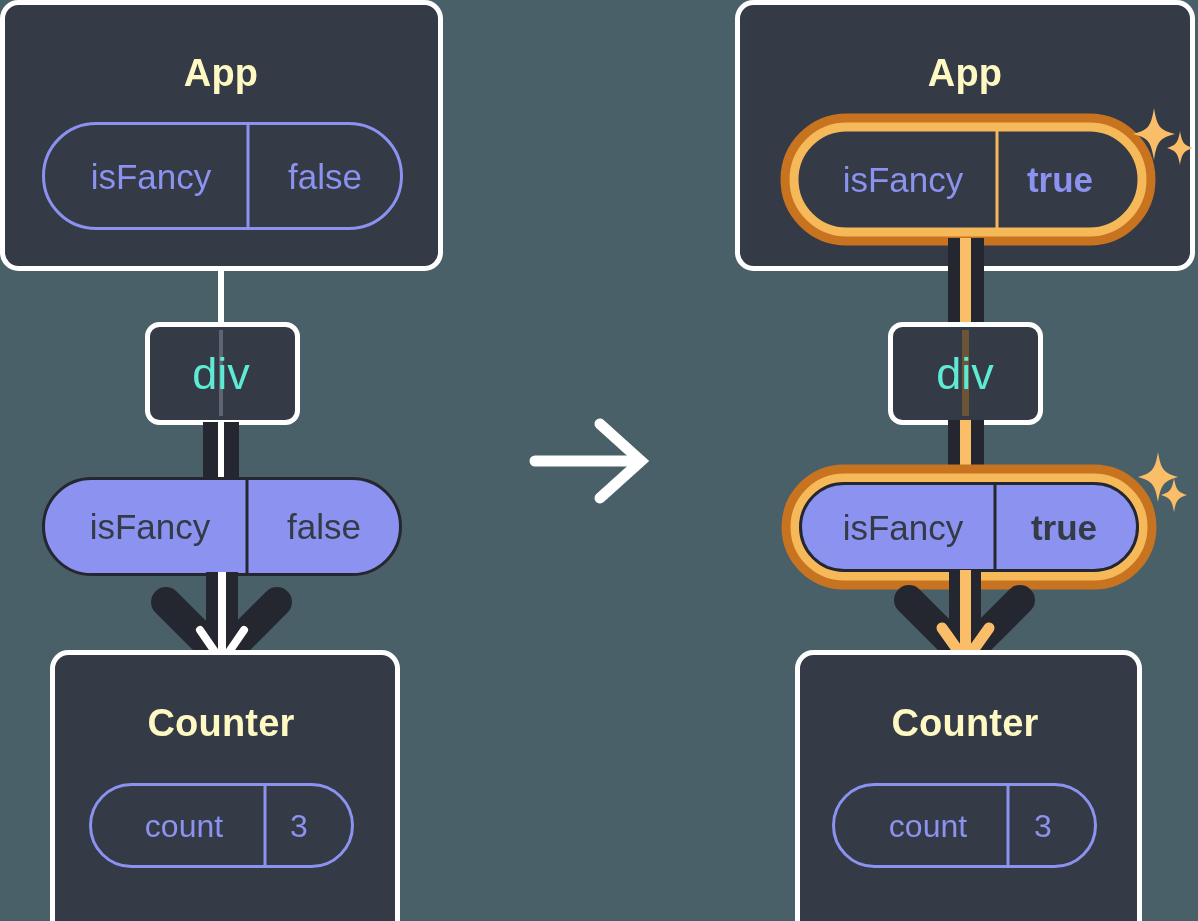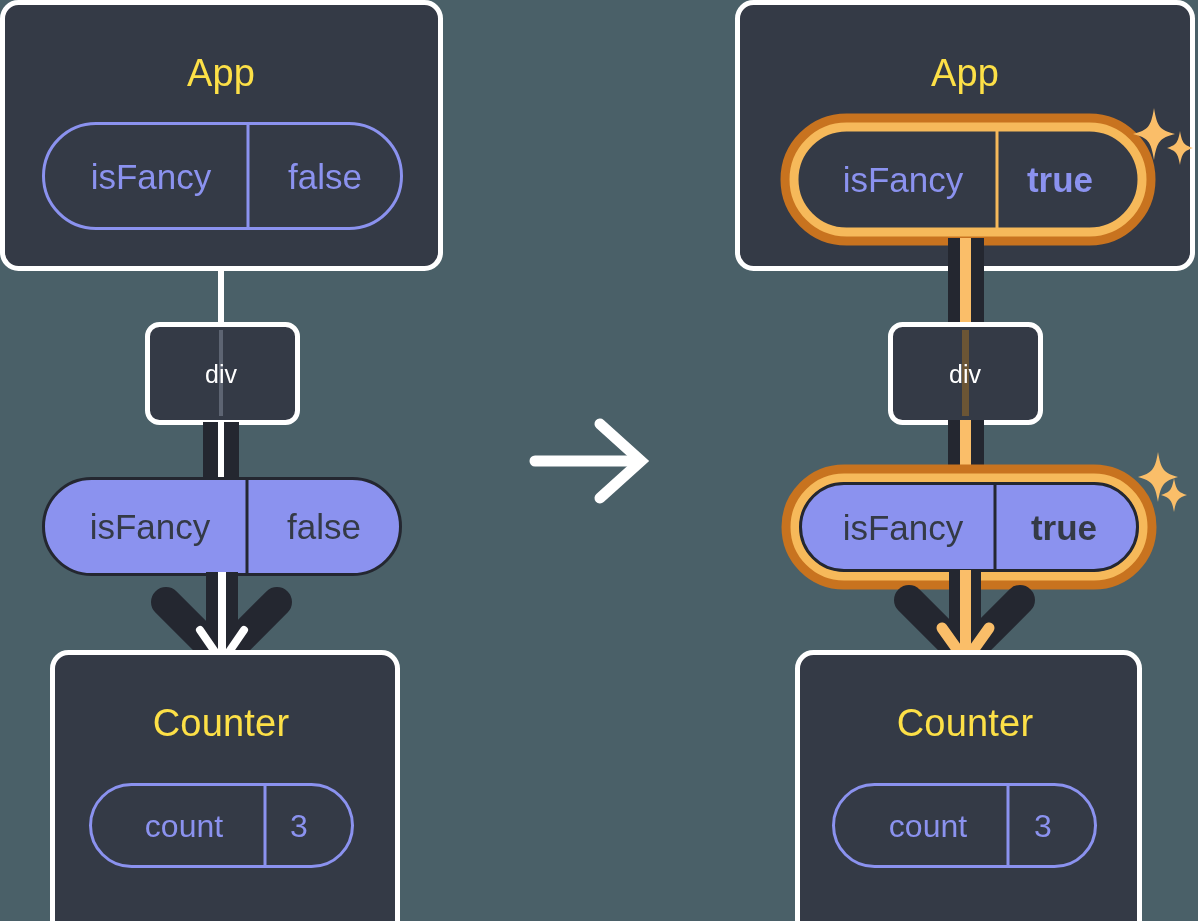--- a/index.html
+++ b/index.html
@@ -22,23 +22,23 @@
     position: absolute;
     left: 0;
     top: 0;
   }
   .lbl {
     position: absolute;
     white-space: nowrap;
     pointer-events: none;
   }
   .comp-title {
-    color: #fde047;
+    color: #fef9c3;
     font-size: 38px;
-    font-weight: 400;
+    font-weight: 700;
     letter-spacing: 0.2px;
   }
   .pill-key-outline {
     color: #8b92ef;
     font-size: 35px;
     font-weight: 400;
   }
   .pill-val-outline {
     color: #8b92ef;
     font-size: 35px;
@@ -50,22 +50,22 @@
     font-size: 35px;
     font-weight: 400;
   }
   .pill-val-solid {
     color: #343a46;
     font-size: 35px;
     font-weight: 400;
   }
   .pill-val-solid.bold { font-weight: 700; }
   .div-label {
-    color: #ffffff;
-    font-size: 25px;
+    color: #5eead4;
+    font-size: 45px;
     font-weight: 400;
   }
   .center-anchor { transform: translate(-50%, -50%); }
 </style>
 </head>
 <body>
 
 <div id="stage">
 
   <svg class="canvas" width="1198" height="921" viewBox="0 0 1198 921">

